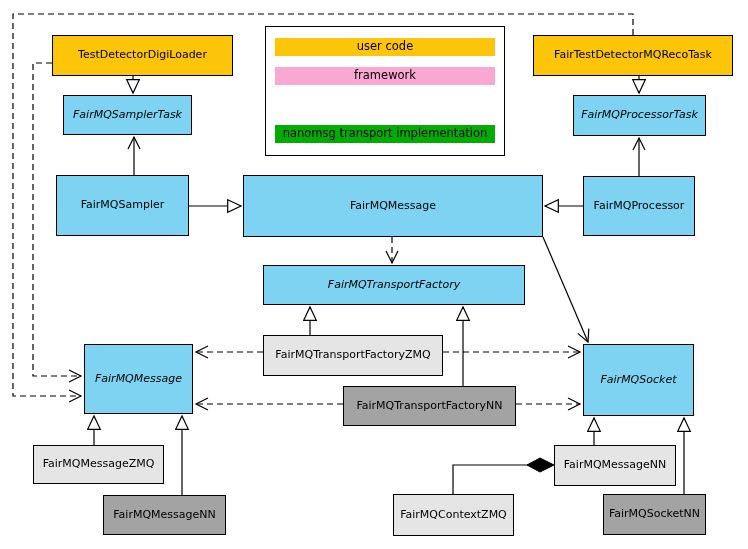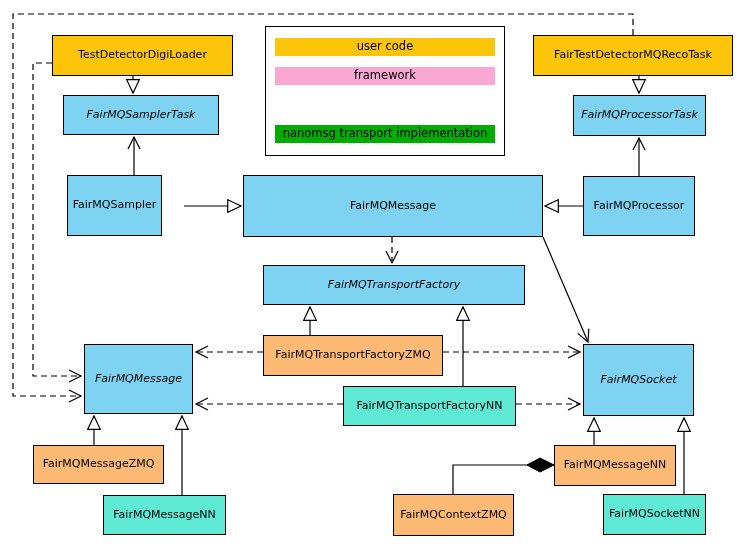--- a/index.html
+++ b/index.html
@@ -21,22 +21,22 @@
     display:flex;align-items:center;justify-content:center;
     text-align:center;
     font-weight:normal;
     font-size:11px;
     color:#000;
     line-height:1.1;
     padding:4px;
   }
   .node.user{background:#fdc509;}
   .node.framework{background:#7ed3f2;}
-  .node.zmq{background:#fdba74;}
-  .node.nn{background:#5eead4;}
+  .node.zmq{background:#e5e5e5;}
+  .node.nn{background:#a3a3a3;}
   .node.abstract{font-style:italic;}
   #legend{
     position:absolute;left:265px;top:26px;width:240px;height:130px;
     box-sizing:border-box;
     border:1.4px solid #000;
     background:#fff;
     padding-left:37px;
   }
   .legend-bar{
     position:absolute;left:9px;width:220px;height:18px;
@@ -94,23 +94,23 @@
   </svg>
 
   <div id="legend">
     <div class="legend-bar b0">user code</div>
     <div class="legend-bar b1">framework</div>
     <div class="legend-bar b3">nanomsg transport implementation</div>
   </div>
 
   <div class="node user" style="left:52px;top:35px;width:181px;height:41px">TestDetectorDigiLoader</div>
   <div class="node user" style="left:533px;top:35px;width:200px;height:41px">FairTestDetectorMQRecoTask</div>
-  <div class="node framework abstract" style="left:63px;top:95px;width:156px;height:40px">FairMQSamplerTask</div>
+  <div class="node framework abstract" style="left:63px;top:95px;width:129px;height:40px">FairMQSamplerTask</div>
   <div class="node framework abstract" style="left:573px;top:95px;width:133px;height:41px">FairMQProcessorTask</div>
-  <div class="node framework" style="left:67px;top:175px;width:95px;height:61px">FairMQSampler</div>
+  <div class="node framework" style="left:56px;top:175px;width:133px;height:61px">FairMQSampler</div>
   <div class="node framework" style="left:243px;top:175px;width:300px;height:62px">FairMQMessage</div>
   <div class="node framework" style="left:583px;top:176px;width:112px;height:60px">FairMQProcessor</div>
   <div class="node framework abstract" style="left:263px;top:265px;width:262px;height:40px">FairMQTransportFactory</div>
   <div class="node zmq" style="left:263px;top:335px;width:180px;height:41px">FairMQTransportFactoryZMQ</div>
   <div class="node nn" style="left:343px;top:386px;width:173px;height:40px">FairMQTransportFactoryNN</div>
   <div class="node framework abstract" style="left:84px;top:344px;width:109px;height:70px">FairMQMessage</div>
   <div class="node framework abstract" style="left:583px;top:344px;width:111px;height:72px">FairMQSocket</div>
   <div class="node zmq" style="left:33px;top:445px;width:131px;height:39px">FairMQMessageZMQ</div>
   <div class="node nn" style="left:103px;top:495px;width:123px;height:40px">FairMQMessageNN</div>
   <div class="node zmq" style="left:554px;top:445px;width:122px;height:41px">FairMQMessageNN</div>

